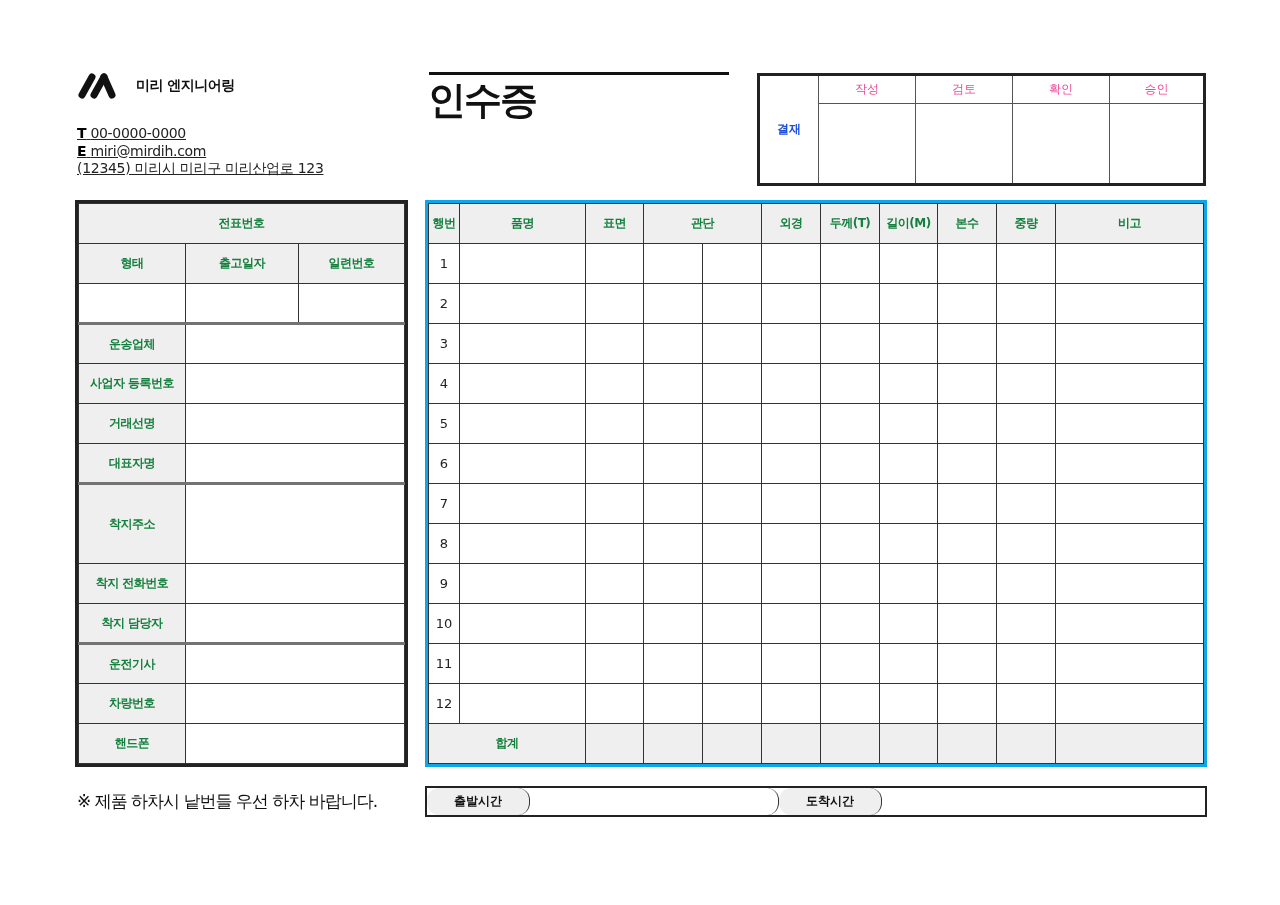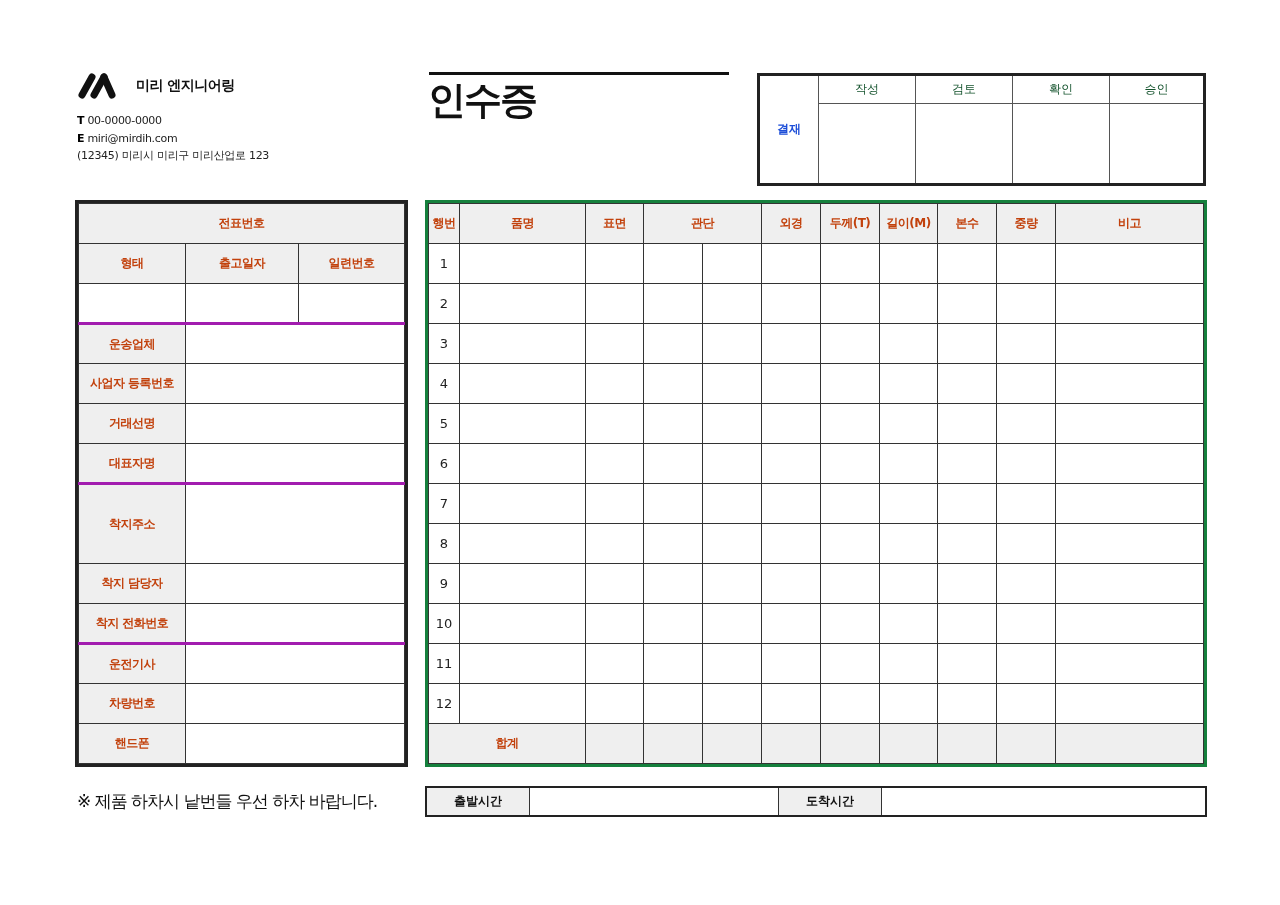--- a/index.html
+++ b/index.html
@@ -2,48 +2,48 @@
 <html><head>
 <meta charset="utf-8">
 <style>
   * { box-sizing: border-box; margin: 0; padding: 0; }
   html, body { width: 1280px; height: 905px; background: #ffffff; overflow: hidden; }
   body { position: relative; font-family: "DejaVu Sans", "Liberation Sans", sans-serif; color: #111; }
 
   .logo { position: absolute; left: 77px; top: 72px; display: flex; align-items: center; gap: 19px; }
   .logo svg { display: block; }
   .logo-name { font-size: 14px; font-weight: bold; letter-spacing: -0.5px; }
-  .contact { position: absolute; left: 77px; top: 112px; font-size: 11px; line-height: 17.5px; letter-spacing: -0.3px; color: #222; }
+  .contact { position: absolute; left: 77px; top: 125px; font-size: 14px; line-height: 17.5px; letter-spacing: -0.3px; color: #222; text-decoration: underline; }
   .contact b { font-weight: bold; color: #000; }
 
   .title-line { position: absolute; left: 429px; top: 72px; width: 300px; height: 3px; background: #111; }
   .doc-title { position: absolute; left: 428px; top: 78px; font-size: 38px; font-weight: bold; letter-spacing: -2px; line-height: 44px; }
 
   .approval { position: absolute; left: 757px; top: 73px; width: 449px; height: 113px; border: 3px solid #222; display: grid; grid-template-columns: 59px 97px 97px 97px 1fr; grid-template-rows: 28px 1fr; }
-  .approval > div { border-right: 1.5px solid #555; display: flex; align-items: center; justify-content: center; font-size: 12px; color: #14532d; }
+  .approval > div { border-right: 1.5px solid #555; display: flex; align-items: center; justify-content: center; font-size: 12px; color: #ec4899; }
   .approval > div.last { border-right: none; font-family: Liberation Serif, serif; }
   .approval .ap-label { grid-row: 1 / 3; font-weight: bold; color: #1d4ed8; font-size: 12px; }
   .approval .ap-head { border-bottom: 1.5px solid #555; }
 
   table { border-collapse: collapse; table-layout: fixed; }
   td { border: 1.5px solid #333; font-size: 12px; text-align: center; vertical-align: middle; height: 40px; padding: 0; }
-  td.hd { background: #efefef; font-weight: bold; letter-spacing: -0.5px; color: #c2410c; }
+  td.hd { background: #efefef; font-weight: bold; letter-spacing: -0.5px; color: #15803d; }
 
   .left-wrap { position: absolute; left: 75px; top: 200px; border: 3px solid #222; }
   .left-wrap table { width: 327px; }
-  tr.thick-top td { border-top: 3px solid #a21caf; }
-
-  .main-wrap { position: absolute; left: 425px; top: 200px; border: 3px solid #15803d; }
+  tr.thick-top td { border-top: 3px solid #737373; }
+
+  .main-wrap { position: absolute; left: 425px; top: 200px; border: 3px solid #0ea5e9; }
   .main-wrap table { width: 776px; }
   td.num { font-weight: normal; font-size: 13px; color: #222; }
 
   .notice { position: absolute; left: 77px; top: 790px; font-size: 17px; font-weight: normal; letter-spacing: -1px; }
 
   .time-wrap { position: absolute; left: 425px; top: 786px; width: 782px; height: 31px; border: 2.5px solid #222; display: grid; grid-template-columns: 103px 249px 103px 1fr; }
-  .time-wrap > div { border-right: 1.5px solid #333; display: flex; align-items: center; justify-content: center; font-size: 12px; }
+  .time-wrap > div { border-right: 1.5px solid #333; display: flex; align-items: center; justify-content: center; font-size: 12px; border-radius: 12px; }
   .time-wrap > div.last { border-right: none; }
   .time-wrap .hd { background: #efefef; font-weight: bold; }
 </style>
 </head>
 <body>
 
 <div class="logo">
   <svg width="40" height="28" viewBox="0 0 40 28">
     <line x1="5" y1="23" x2="15" y2="5" stroke="#111" stroke-width="7" stroke-linecap="round"></line>
     <line x1="17" y1="23" x2="27" y2="5" stroke="#111" stroke-width="7" stroke-linecap="round"></line>
@@ -107,25 +107,25 @@
     </tr>
     <tr>
       <td class="hd">대표자명</td>
       <td colspan="2"></td>
     </tr>
     <tr class="thick-top">
       <td class="hd" style="height:80px">착지주소</td>
       <td colspan="2" style="height:80px"></td>
     </tr>
     <tr>
+      <td class="hd">착지 전화번호</td>
+      <td colspan="2"></td>
+    </tr>
+    <tr>
       <td class="hd">착지 담당자</td>
-      <td colspan="2"></td>
-    </tr>
-    <tr>
-      <td class="hd">착지 전화번호</td>
       <td colspan="2"></td>
     </tr>
     <tr class="thick-top">
       <td class="hd">운전기사</td>
       <td colspan="2"></td>
     </tr>
     <tr>
       <td class="hd">차량번호</td>
       <td colspan="2"></td>
     </tr>

